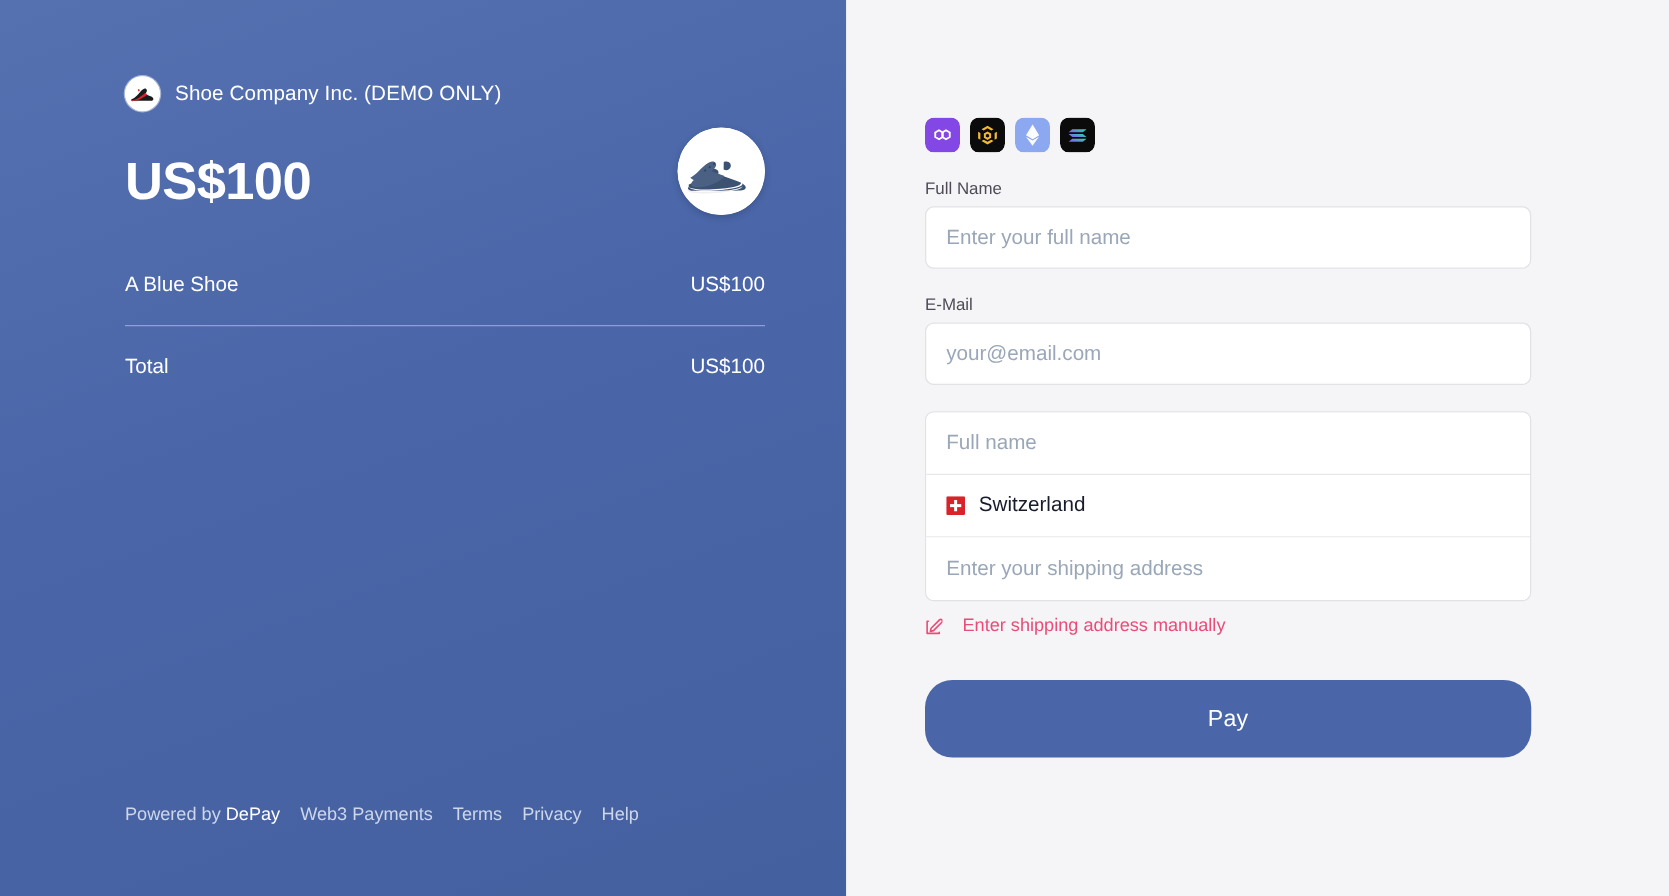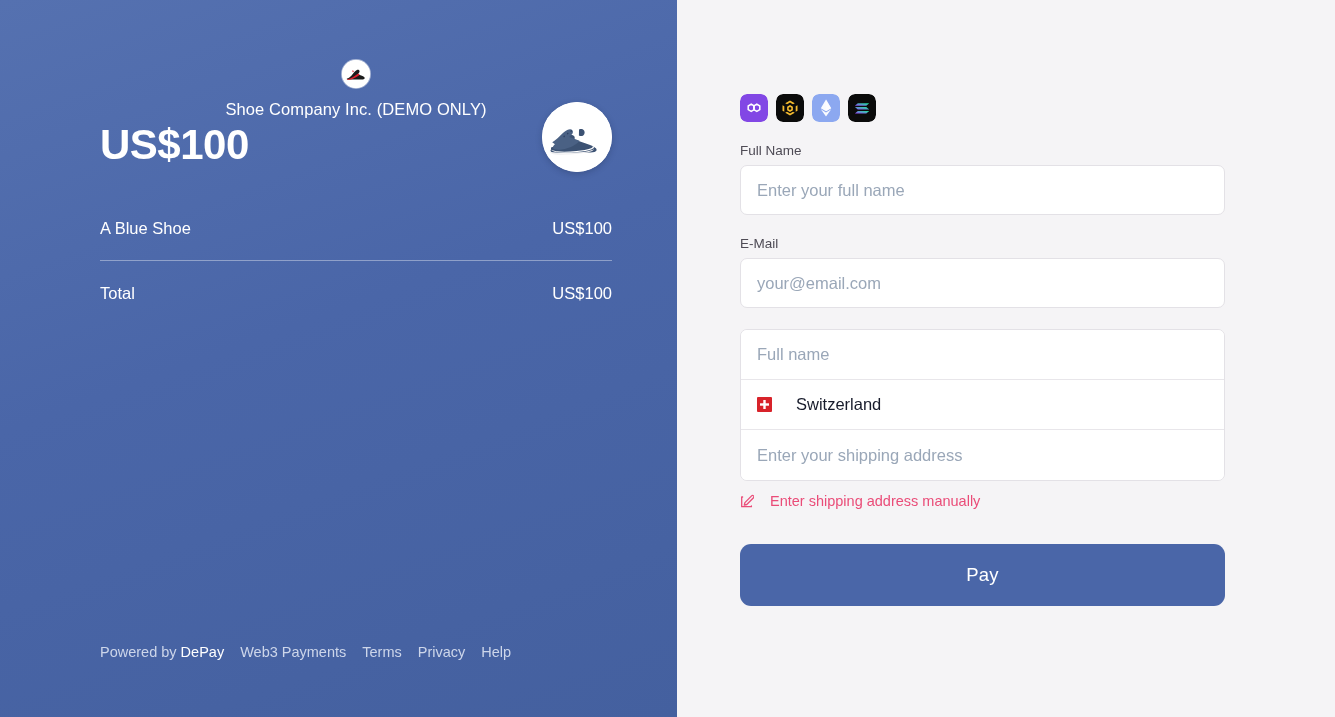--- a/index.html
+++ b/index.html
@@ -13,21 +13,21 @@
 
   
   .left-panel {
     width:677px; height:717px;
     background:linear-gradient(160deg,#5571b0 0%,#4a66a8 45%,#44609f 100%);
     position:relative;
     flex:0 0 677px;
   }
   .left-inner { position:absolute; left:100px; right:65px; top:60px; }
 
-  .merchant-row { display:flex; align-items:center; gap:12px; height:30px;flex-direction:column; }
+  .merchant-row { display:flex; align-items:center; gap:12px; height:30px; }
   .merchant-logo {
     width:28px; height:28px; border-radius:50%;
     background:#ffffff; position:relative; overflow:hidden;
     flex:0 0 28px;
     box-shadow:0 0 0 1px rgba(255,255,255,.5);
   }
   .merchant-logo svg { position:absolute; left:0; top:0; }
   .merchant-name {
     color:#ffffff; font-size:16.5px; letter-spacing:.1px; white-space:nowrap;
   }
@@ -102,33 +102,33 @@
     font-size:16.5px; border-bottom:1px solid #e8e6ea;
     background:#ffffff;
   }
   .address-stack .row:last-child { border-bottom:none; }
   .address-stack input {
     border:none; outline:none; width:100%; height:100%;
     font-size:16.5px; font-family:"Liberation Sans", sans-serif;
     color:#2b2b33; background:transparent; padding:0;
   }
   .address-stack input::placeholder { color:#9aa7b8; }
-  .country-row { gap:24px; }
+  .country-row { gap:11px; }
   .country-name { color:#171b2b; font-size:16.5px; }
   .flag-ch { width:15px; height:15px; flex:0 0 15px; display:block; }
 
   .manual-link {
     margin-top:12px; display:flex; align-items:center; gap:16px;
     color:#ea4c78; font-size:14.5px; cursor:pointer; font-weight:normal;
   }
   .manual-link svg { display:block; }
 
   .pay-button {
     margin-top:35px; width:100%; height:62px;
-    background:#4a66a8; border:none; border-radius:11px;
+    background:#4a66a8; border:none; border-radius:22px;
     color:#ffffff; font-size:18.5px; font-family:"Liberation Sans", sans-serif;
     cursor:pointer; letter-spacing:.2px;
   }
 </style>
 </head>
 <body>
 
 <div class="screen">
 
   <div class="left-panel">

